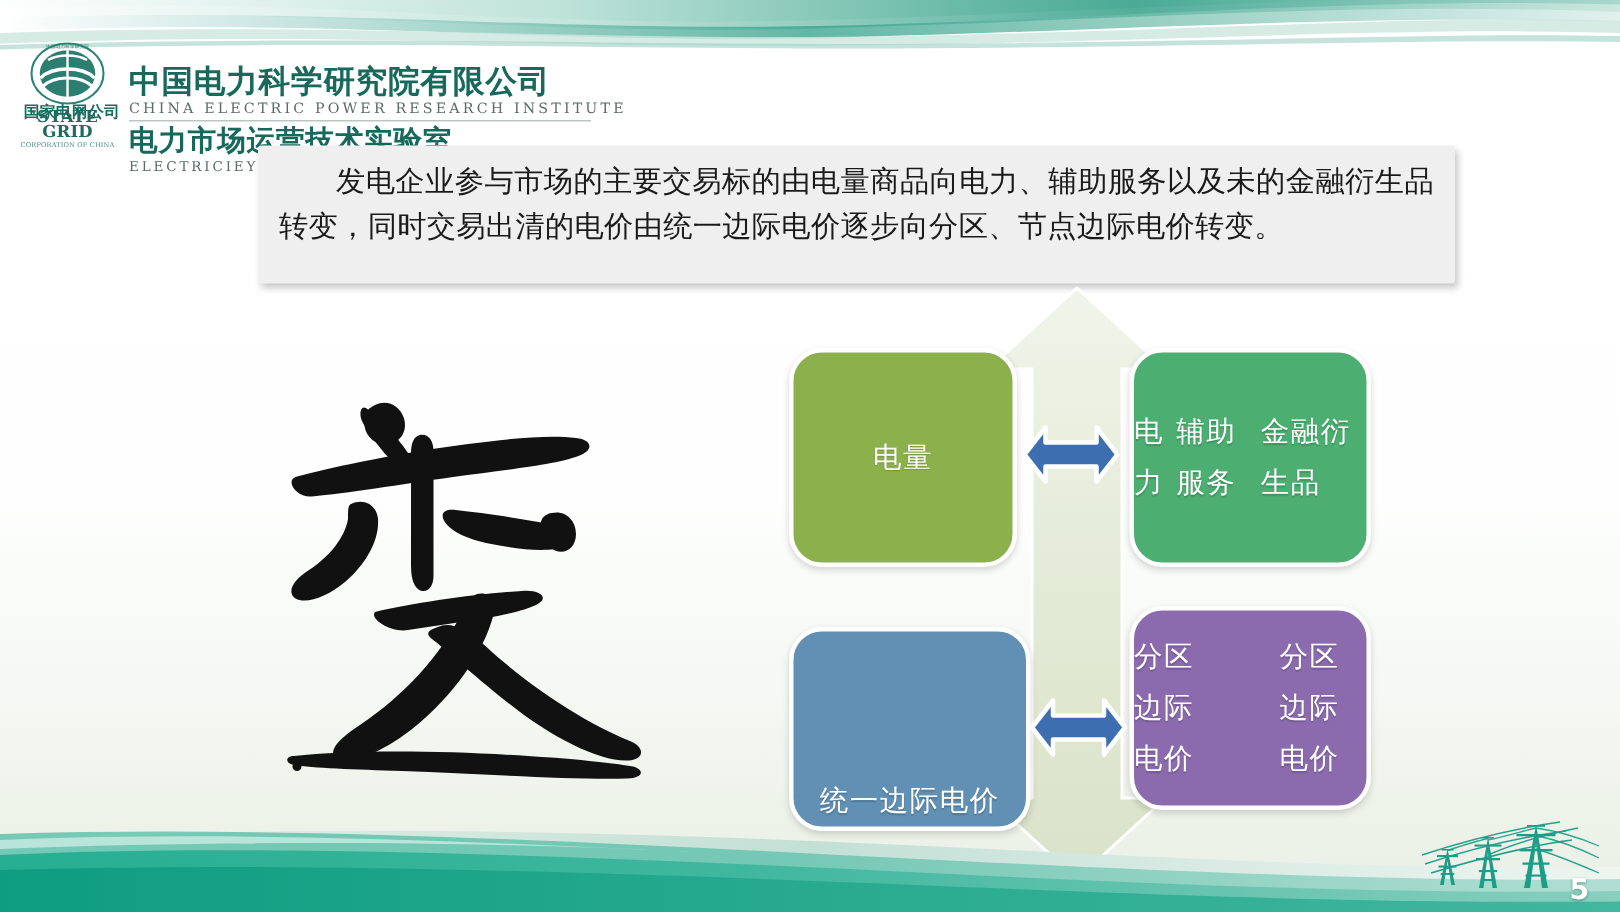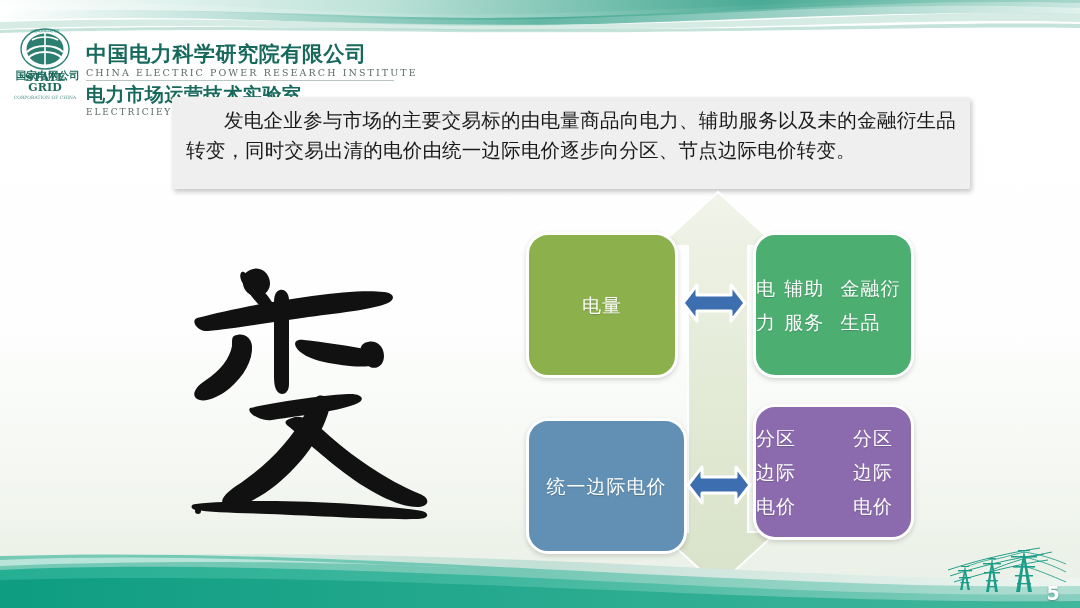--- a/index.html
+++ b/index.html
@@ -58,21 +58,21 @@
   .diagram{position:absolute;left:505px;top:190px;width:430px;height:400px;}
   .big-arrow{position:absolute;left:0;top:0;width:430px;height:400px;}
 
   .box{position:absolute;border-radius:22px;border:3px solid #ffffff;
     box-shadow:0 2px 5px rgba(0,0,0,.16);
     display:flex;flex-direction:row;align-items:center;justify-content:center;
     color:#ffffff;font-size:19px;line-height:34px;letter-spacing:1px;
     text-shadow:0 1px 1px rgba(0,0,0,.18);}
   .b-tl{left:21px;top:42px;width:146px;height:140px;}
   .b-tr{left:248px;top:42px;width:155px;height:140px;}
-  .b-bl{left:21px;top:228px;width:155px;height:130px;}
+  .b-bl{left:21px;top:228px;width:155px;height:130px;align-items:flex-end;}
   .b-br{left:248px;top:214px;width:155px;height:130px;gap:39px;}
 
   .mini-arrow{position:absolute;width:68px;height:50px;}
   .ma-top{left:175px;top:88px;}
   .ma-bot{left:180px;top:270px;}
 
   
   .towers{position:absolute;right:12px;bottom:6px;width:128px;height:72px;}
   .pagenum{position:absolute;right:12px;bottom:4px;width:30px;text-align:center;
     font-size:19px;font-weight:bold;color:#ffffff;

